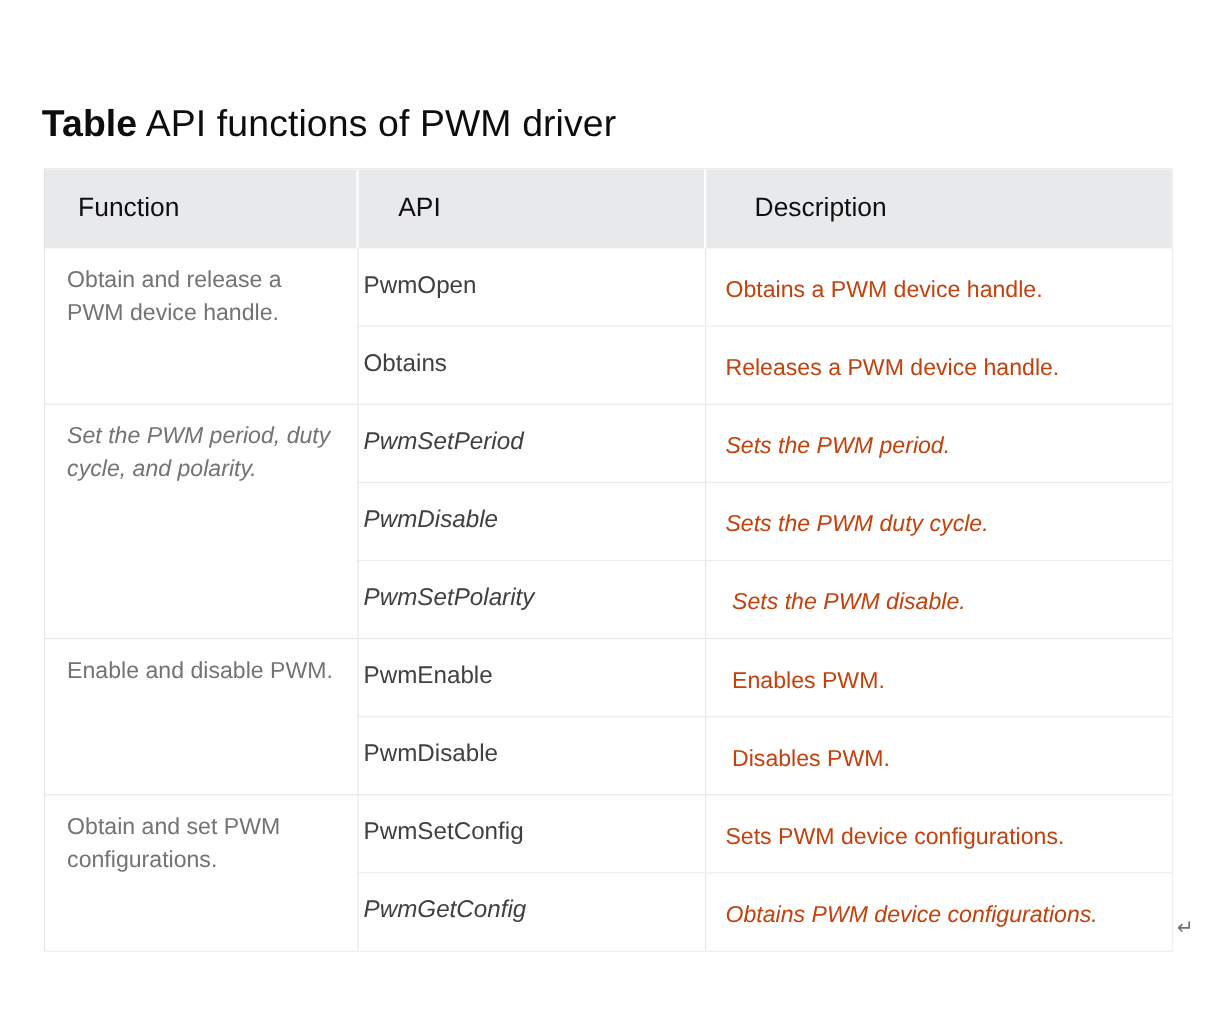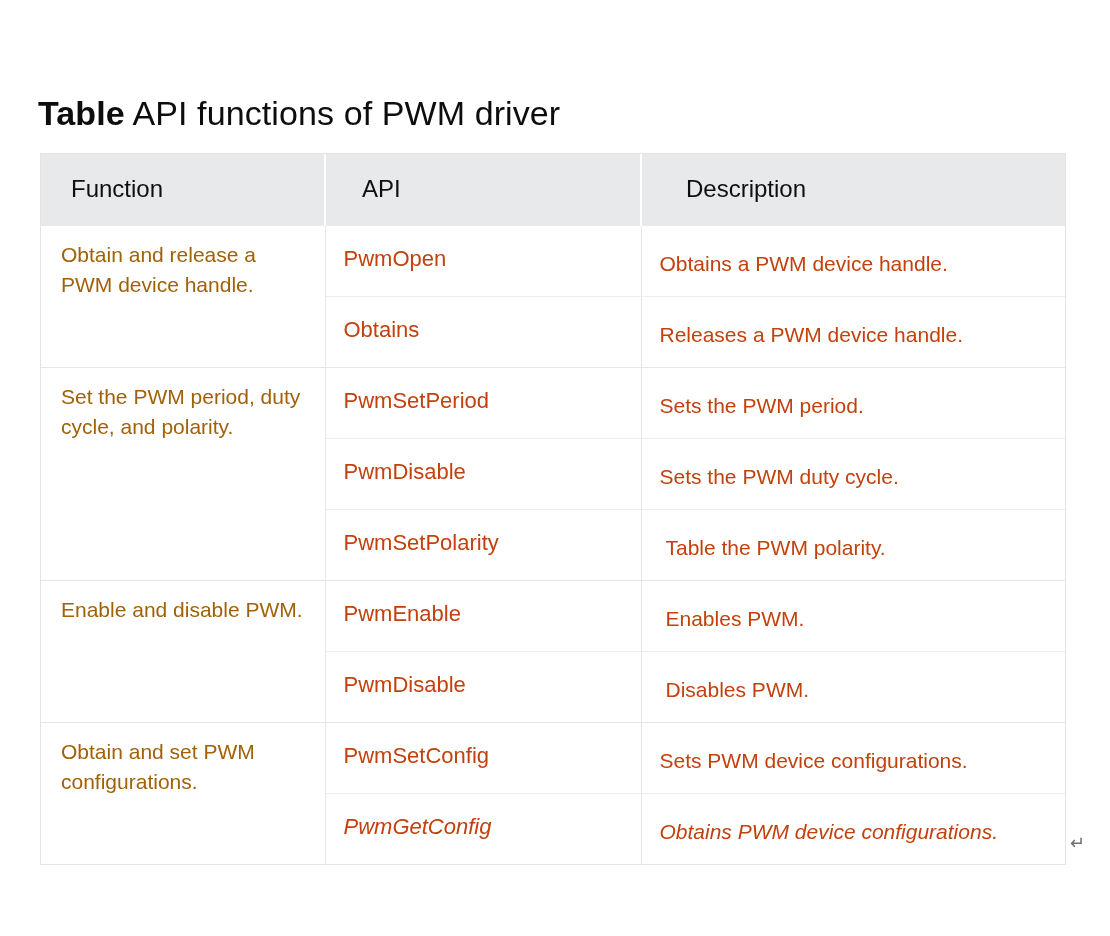--- a/index.html
+++ b/index.html
@@ -91,51 +91,51 @@
     box-sizing: border-box;
     border-bottom: 1px solid #ececec;
   }
 
   td.fn-cell {
     border-right: 1px solid #e6e6e6;
     border-bottom: 1px solid #e6e6e6;
     padding: 14px 14px 10px 20px;
     font-size: 21px;
     line-height: 30px;
-    color: #a16207;
+    color: #737373;
   }
   td.fn-cell.last-group { border-bottom: none; }
 
   td.api-cell {
     border-right: 1px solid #e6e6e6;
-    padding: 19px 10px 18px 18px;
+    padding: 19px 10px 18px 5px;
     font-size: 22px;
     line-height: 28px;
-    color: #c2410c;
+    color: #404040;
     white-space: nowrap;
   }
 
   td.desc-cell {
     padding: 24px 8px 18px 18px;
     font-size: 21px;
     line-height: 28px;
     color: #c2410c;
     white-space: nowrap;
   }
   td.desc-cell.indented { padding-left: 24px; }
 
   tbody tr.group-end td.api-cell,
   tbody tr.group-end td.desc-cell {
     border-bottom: 1px solid #e6e6e6;
   }
   tbody tr:last-child td { border-bottom: none; font-style: italic; }
 
   
   tr.r-h1 td { height: 68px; }
-  tr.r-h2 td { height: 69px; }
+  tr.r-h2 td { height: 69px; font-style: italic; }
 
   
   .pilcrow {
     position: absolute;
     left: 1070px;
     top: 833px;
     font-size: 18px;
     line-height: 20px;
     color: #6f6f6f;
   }
@@ -179,21 +179,21 @@
           <td class="fn-cell" rowspan="3">Set the PWM period, duty cycle, and polarity.</td>
           <td class="api-cell">PwmSetPeriod</td>
           <td class="desc-cell">Sets the PWM period.</td>
         </tr>
         <tr class="r-h2">
           <td class="api-cell">PwmDisable</td>
           <td class="desc-cell">Sets the PWM duty cycle.</td>
         </tr>
         <tr class="r-h2 group-end">
           <td class="api-cell">PwmSetPolarity</td>
-          <td class="desc-cell indented">Table the PWM polarity.</td>
+          <td class="desc-cell indented">Sets the PWM disable.</td>
         </tr>
 
         <tr class="r-h1">
           <td class="fn-cell" rowspan="2">Enable and disable PWM.</td>
           <td class="api-cell">PwmEnable</td>
           <td class="desc-cell indented">Enables PWM.</td>
         </tr>
         <tr class="r-h1 group-end">
           <td class="api-cell">PwmDisable</td>
           <td class="desc-cell indented">Disables PWM.</td>

